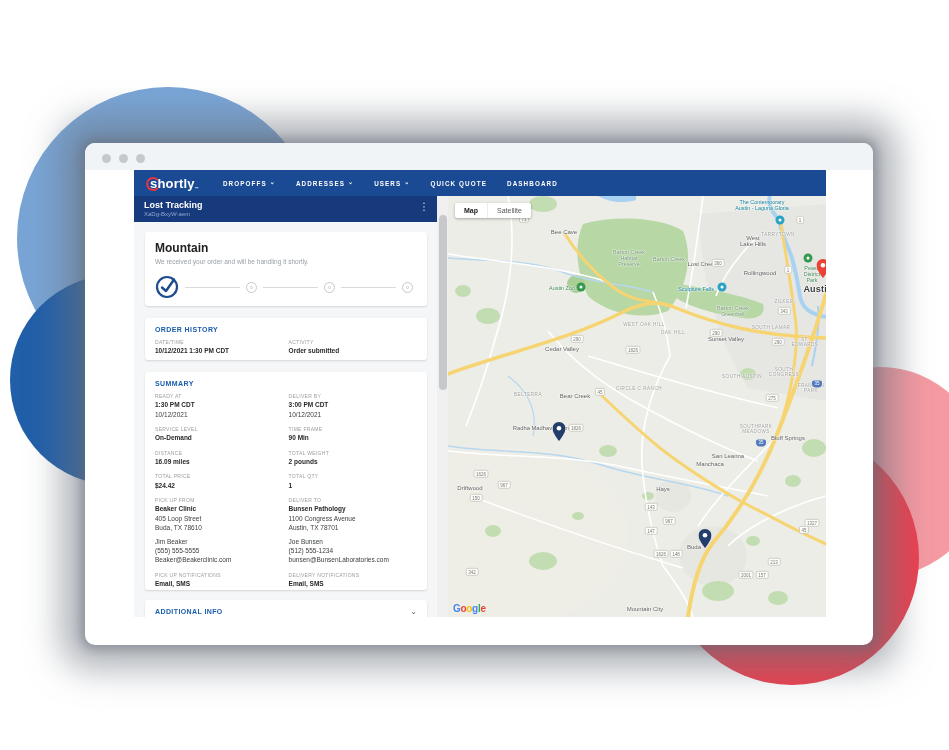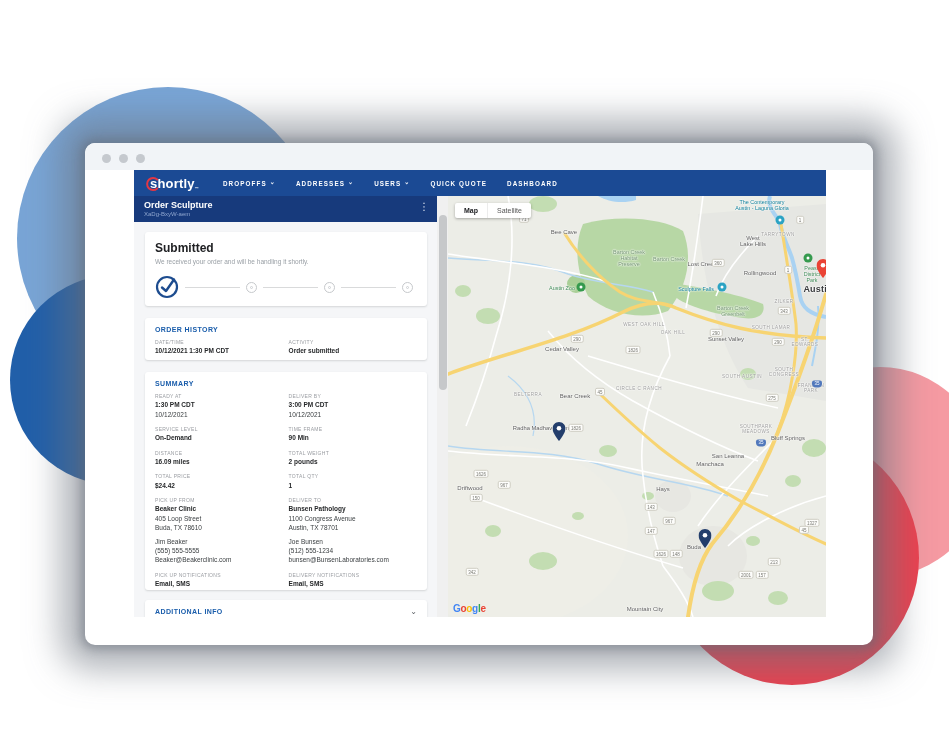--- a/index.html
+++ b/index.html
@@ -126,29 +126,29 @@
               <span>QUICK QUOTE</span>
             </div>
           <div class="nav-item">
               <span>DASHBOARD</span>
             </div>
         </div>
       </div>
 
       <div class="content">
         <div class="t-header">
-          <div class="t-title">Order Sculpture</div>
+          <div class="t-title">Lost Tracking</div>
           <div class="t-id">XaDg-BxyW-aem</div>
           <div class="kebab">⋮</div>
         </div>
 
         <div class="panel">
 
           <div class="card card1">
-            <div class="h1">Submitted</div>
+            <div class="h1">Mountain</div>
             <div class="sub">We received your order and will be handling it shortly.</div>
             <div class="progress">
               <svg width="24" height="24" viewBox="0 0 24 24" style="overflow:visible">
                 <circle cx="12" cy="12" r="10" fill="none" stroke="#1d4c8f" stroke-width="2.2"></circle>
                 <path d="M7 12.5 L11 16 L19 4.5" fill="none" stroke="#1d4c8f" stroke-width="2.4" stroke-linecap="round" stroke-linejoin="round"></path>
               </svg>
               <div class="pline"></div>
               <div class="pstep"></div>
               <div class="pline"></div>
               <div class="pstep"></div>

